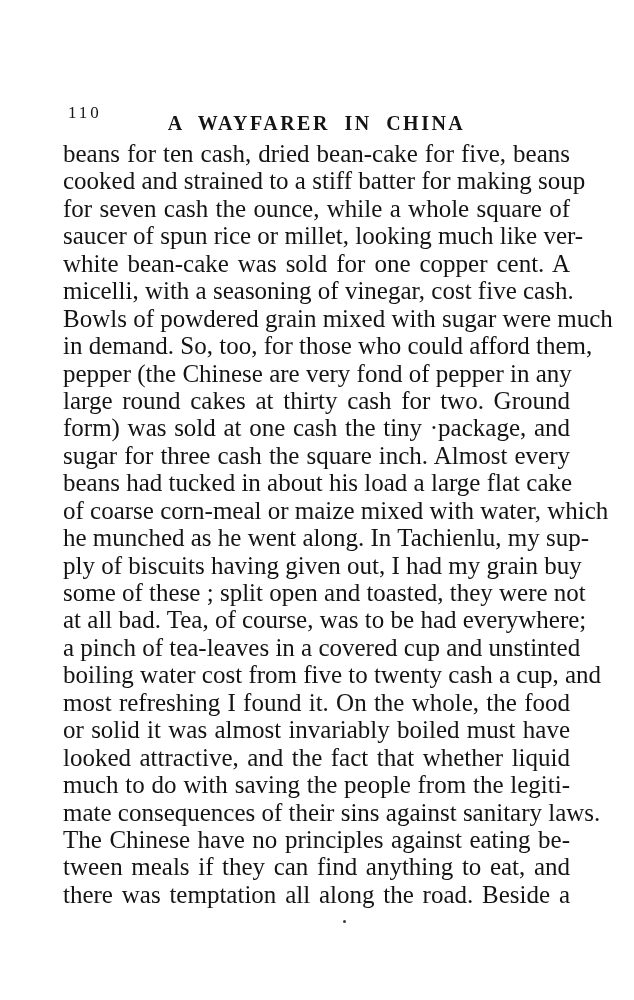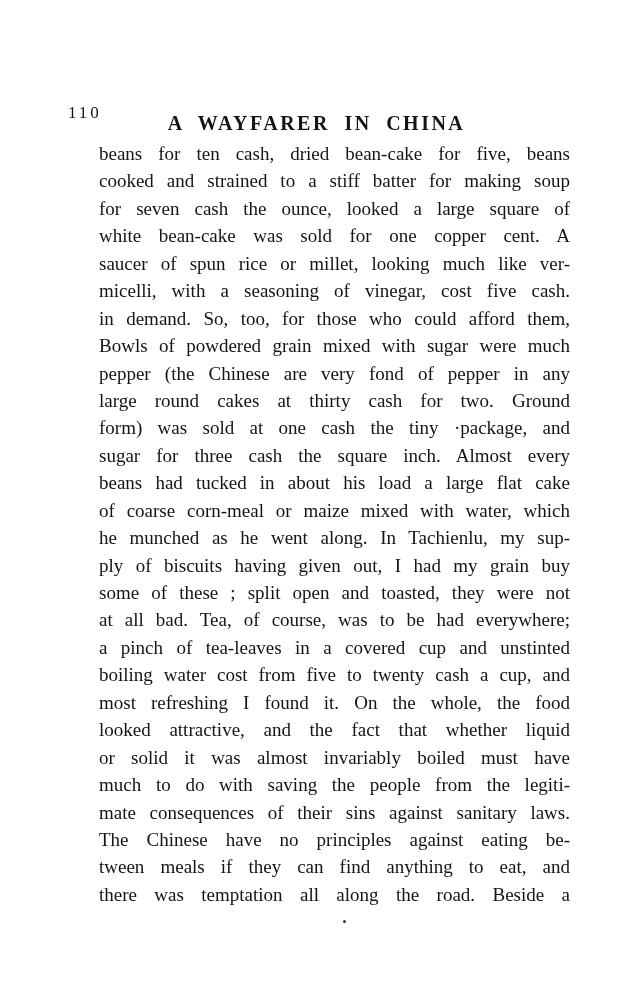--- a/index.html
+++ b/index.html
@@ -42,29 +42,28 @@
     white-space: nowrap;
     margin-top: 12px;
   }
   .body-text {
     position: absolute;
     top: 140px;
     left: 63px;
     width: 507px;
   }
   .line {
-    font-size: 19px;
+    font-size: 25px;
     line-height: 27.45px;
     height: 27.45px;
     text-align: justify;
     text-align-last: justify;
     -moz-text-align-last: justify;
     white-space: nowrap;
     overflow: visible;
-    margin-left: 36px;
   }
   .stray-dot {
     position: absolute;
     left: 343px;
     top: 920px;
     width: 3px;
     height: 3px;
     border-radius: 50%;
     background: #3a3a3a;
   }
@@ -75,41 +74,41 @@
 <div class="sheet">
 
   <div class="running-header">
     <span class="page-number">110</span>
     <div class="running-title">A WAYFARER IN CHINA</div>
   </div>
 
   <div class="body-text">
     <div class="line">beans for ten cash, dried bean-cake for five, beans</div>
     <div class="line">cooked and strained to a stiff batter for making soup</div>
-    <div class="line">for seven cash the ounce, looked a large square of</div>
+    <div class="line">for seven cash the ounce, while a whole square of</div>
+    <div class="line">saucer of spun rice or millet, looking much like ver-</div>
     <div class="line">white bean-cake was sold for one copper cent. A</div>
-    <div class="line">saucer of spun rice or millet, looking much like ver-</div>
     <div class="line">micelli, with a seasoning of vinegar, cost five cash.</div>
+    <div class="line">Bowls of powdered grain mixed with sugar were much</div>
     <div class="line">in demand. So, too, for those who could afford them,</div>
-    <div class="line">Bowls of powdered grain mixed with sugar were much</div>
     <div class="line">pepper (the Chinese are very fond of pepper in any</div>
     <div class="line">large round cakes at thirty cash for two. Ground</div>
     <div class="line">form) was sold at one cash the tiny ·package, and</div>
     <div class="line">sugar for three cash the square inch. Almost every</div>
     <div class="line">beans had tucked in about his load a large flat cake</div>
     <div class="line">of coarse corn-meal or maize mixed with water, which</div>
     <div class="line">he munched as he went along. In Tachienlu, my sup-</div>
     <div class="line">ply of biscuits having given out, I had my grain buy</div>
     <div class="line">some of these ; split open and toasted, they were not</div>
     <div class="line">at all bad. Tea, of course, was to be had everywhere;</div>
     <div class="line">a pinch of tea-leaves in a covered cup and unstinted</div>
     <div class="line">boiling water cost from five to twenty cash a cup, and</div>
     <div class="line">most refreshing I found it. On the whole, the food</div>
+    <div class="line">or solid it was almost invariably boiled must have</div>
     <div class="line">looked attractive, and the fact that whether liquid</div>
-    <div class="line">or solid it was almost invariably boiled must have</div>
     <div class="line">much to do with saving the people from the legiti-</div>
     <div class="line">mate consequences of their sins against sanitary laws.</div>
     <div class="line">The Chinese have no principles against eating be-</div>
     <div class="line">tween meals if they can find anything to  eat, and</div>
     <div class="line">there was temptation all along the road. Beside a</div>
   </div>
 
   <div class="stray-dot"></div>
 
 </div>

